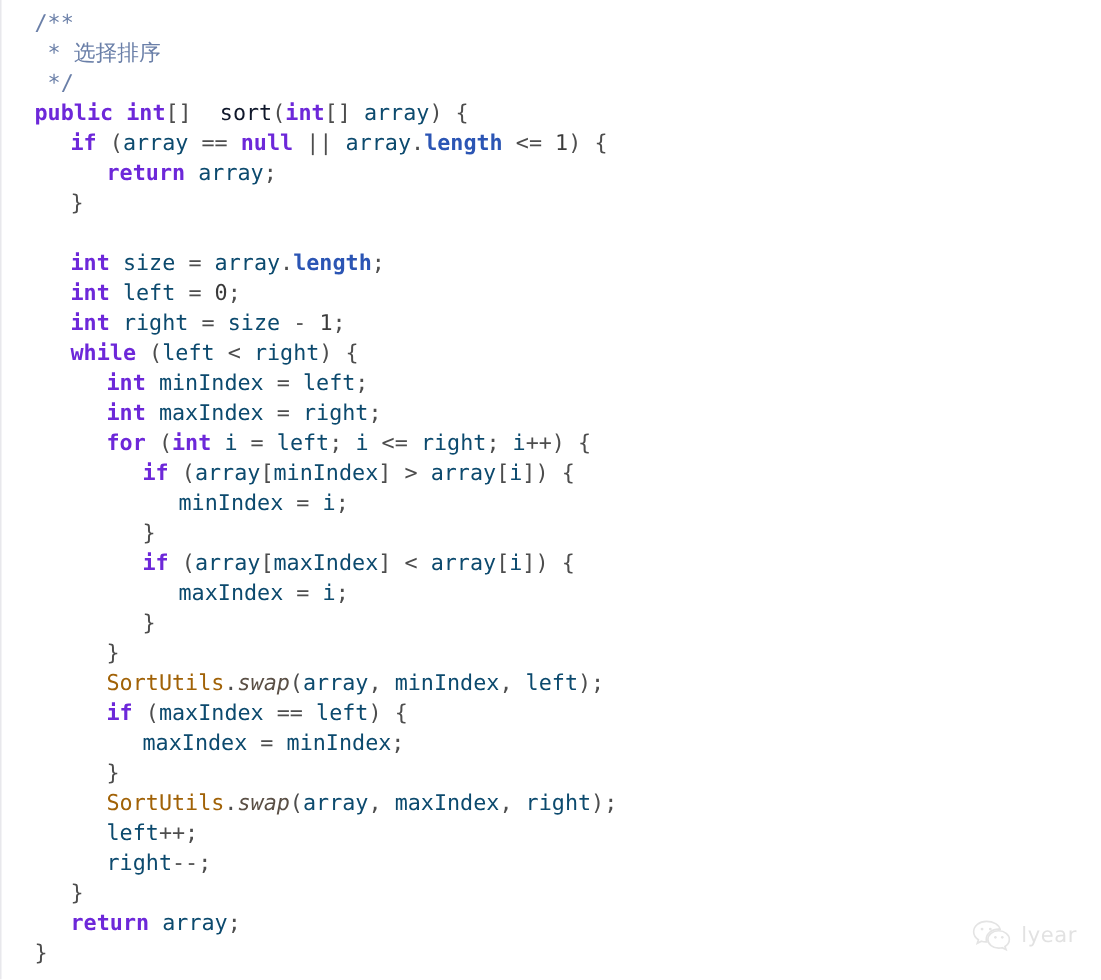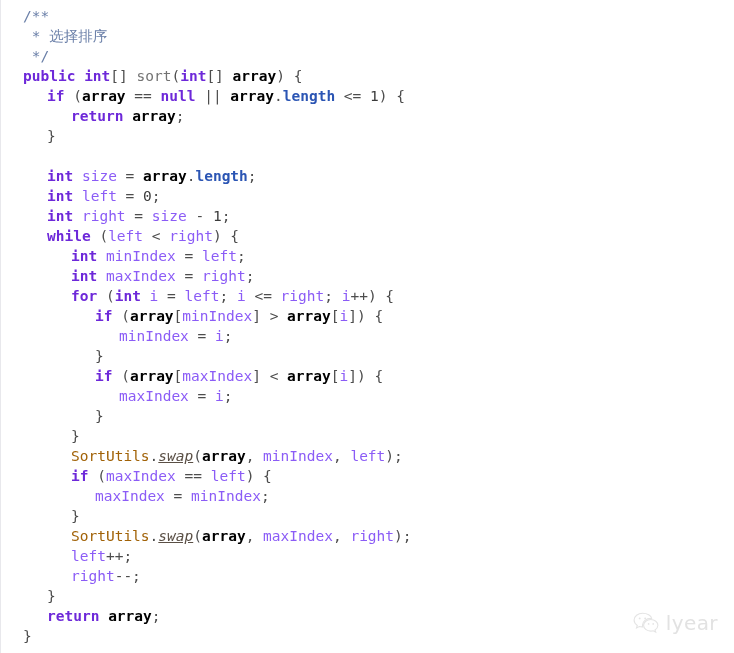--- a/index.html
+++ b/index.html
@@ -47,27 +47,27 @@
     height: 20px;
     line-height: 20px;
     padding-left: 22px;
     white-space: pre;
   }
 
   
   .cmt   { color: #6a7fa8; }
   .cmt-cn{ color: #6a7fa8; font-family: "DejaVu Sans", "Liberation Sans", sans-serif; font-size: 14.5px; }
   .kw    { color: #6d28d9; font-weight: bold; }
-  .fn    { color: #737373; }
-  .id    { color: #000000; font-weight: bold; }
-  .var   { color: #8b5cf6; }
+  .fn    { color: #0f172a; margin-left: 10px; }
+  .id    { color: #0c4a6e; }
+  .var   { color: #0c4a6e; }
   .fld   { color: #2b55b4; font-weight: bold; }
   .num   { color: #3b3b3b; }
   .cls   { color: #a16207; }
-  .mth   { color: #5a4f45; font-style: italic; text-decoration: underline; }
+  .mth   { color: #5a4f45; font-style: italic; }
   .op    { color: #4d4d4d; }
   .pn    { color: #4d4d4d; }
   .br    { color: #4d4d4d; }
 
   
   #watermark {
     position: absolute;
     right: 16px;
     bottom: 18px;
     display: flex;
@@ -76,21 +76,21 @@
     opacity: 1;
     pointer-events: none;
   }
   #watermark .wm-logo {
     width: 26px;
     height: 22px;
     display: block;
   }
   #watermark .wm-text {
     font-family: "DejaVu Sans", "Liberation Sans", sans-serif;
-    font-size: 20px;
+    font-size: 14px;
     letter-spacing: 0.4px;
     color: #e2e2e2;
   }
 </style>
 </head>
 <body>
 
 <div id="code-card">
 
   <pre id="code-listing"><span class="ln" style="padding-left: 22px;"><span class="cmt">/**</span></span><span class="ln" style="padding-left: 22px;"><span class="cmt"> * </span><span class="cmt-cn">选择排序</span></span><span class="ln" style="padding-left: 22px;"><span class="cmt"> */</span></span><span class="ln" style="padding-left: 22px;"><span class="kw">public</span><span class="op"> </span><span class="kw">int</span><span class="br">[] </span><span class="fn">sort</span><span class="pn">(</span><span class="kw">int</span><span class="br">[] </span><span class="id">array</span><span class="pn">) {</span></span><span class="ln" style="padding-left: 46px;"><span class="kw">if</span><span class="pn"> (</span><span class="id">array</span><span class="op"> == </span><span class="kw">null</span><span class="op"> || </span><span class="id">array</span><span class="op">.</span><span class="fld">length</span><span class="op"> &lt;= </span><span class="num">1</span><span class="pn">) {</span></span><span class="ln" style="padding-left: 70px;"><span class="kw">return</span><span class="op"> </span><span class="id">array</span><span class="op">;</span></span><span class="ln" style="padding-left: 46px;"><span class="br">}</span></span><span class="ln" style="padding-left: 22px;">&nbsp;</span><span class="ln" style="padding-left: 46px;"><span class="kw">int</span><span class="op"> </span><span class="var">size</span><span class="op"> = </span><span class="id">array</span><span class="op">.</span><span class="fld">length</span><span class="op">;</span></span><span class="ln" style="padding-left: 46px;"><span class="kw">int</span><span class="op"> </span><span class="var">left</span><span class="op"> = </span><span class="num">0</span><span class="op">;</span></span><span class="ln" style="padding-left: 46px;"><span class="kw">int</span><span class="op"> </span><span class="var">right</span><span class="op"> = </span><span class="var">size</span><span class="op"> - </span><span class="num">1</span><span class="op">;</span></span><span class="ln" style="padding-left: 46px;"><span class="kw">while</span><span class="pn"> (</span><span class="var">left</span><span class="op"> &lt; </span><span class="var">right</span><span class="pn">) {</span></span><span class="ln" style="padding-left: 70px;"><span class="kw">int</span><span class="op"> </span><span class="var">minIndex</span><span class="op"> = </span><span class="var">left</span><span class="op">;</span></span><span class="ln" style="padding-left: 70px;"><span class="kw">int</span><span class="op"> </span><span class="var">maxIndex</span><span class="op"> = </span><span class="var">right</span><span class="op">;</span></span><span class="ln" style="padding-left: 70px;"><span class="kw">for</span><span class="pn"> (</span><span class="kw">int</span><span class="op"> </span><span class="var">i</span><span class="op"> = </span><span class="var">left</span><span class="op">; </span><span class="var">i</span><span class="op"> &lt;= </span><span class="var">right</span><span class="op">; </span><span class="var">i</span><span class="pn">++) {</span></span><span class="ln" style="padding-left: 94px;"><span class="kw">if</span><span class="pn"> (</span><span class="id">array</span><span class="br">[</span><span class="var">minIndex</span><span class="br">]</span><span class="op"> &gt; </span><span class="id">array</span><span class="br">[</span><span class="var">i</span><span class="pn">]) {</span></span><span class="ln" style="padding-left: 118px;"><span class="var">minIndex</span><span class="op"> = </span><span class="var">i</span><span class="op">;</span></span><span class="ln" style="padding-left: 94px;"><span class="br">}</span></span><span class="ln" style="padding-left: 94px;"><span class="kw">if</span><span class="pn"> (</span><span class="id">array</span><span class="br">[</span><span class="var">maxIndex</span><span class="br">]</span><span class="op"> &lt; </span><span class="id">array</span><span class="br">[</span><span class="var">i</span><span class="pn">]) {</span></span><span class="ln" style="padding-left: 118px;"><span class="var">maxIndex</span><span class="op"> = </span><span class="var">i</span><span class="op">;</span></span><span class="ln" style="padding-left: 94px;"><span class="br">}</span></span><span class="ln" style="padding-left: 70px;"><span class="br">}</span></span><span class="ln" style="padding-left: 70px;"><span class="cls">SortUtils</span><span class="op">.</span><span class="mth">swap</span><span class="pn">(</span><span class="id">array</span><span class="op">, </span><span class="var">minIndex</span><span class="op">, </span><span class="var">left</span><span class="pn">);</span></span><span class="ln" style="padding-left: 70px;"><span class="kw">if</span><span class="pn"> (</span><span class="var">maxIndex</span><span class="op"> == </span><span class="var">left</span><span class="pn">) {</span></span><span class="ln" style="padding-left: 94px;"><span class="var">maxIndex</span><span class="op"> = </span><span class="var">minIndex</span><span class="op">;</span></span><span class="ln" style="padding-left: 70px;"><span class="br">}</span></span><span class="ln" style="padding-left: 70px;"><span class="cls">SortUtils</span><span class="op">.</span><span class="mth">swap</span><span class="pn">(</span><span class="id">array</span><span class="op">, </span><span class="var">maxIndex</span><span class="op">, </span><span class="var">right</span><span class="pn">);</span></span><span class="ln" style="padding-left: 70px;"><span class="var">left</span><span class="op">++;</span></span><span class="ln" style="padding-left: 70px;"><span class="var">right</span><span class="op">--;</span></span><span class="ln" style="padding-left: 46px;"><span class="br">}</span></span><span class="ln" style="padding-left: 46px;"><span class="kw">return</span><span class="op"> </span><span class="id">array</span><span class="op">;</span></span><span class="ln" style="padding-left: 22px;"><span class="br">}</span></span></pre>

